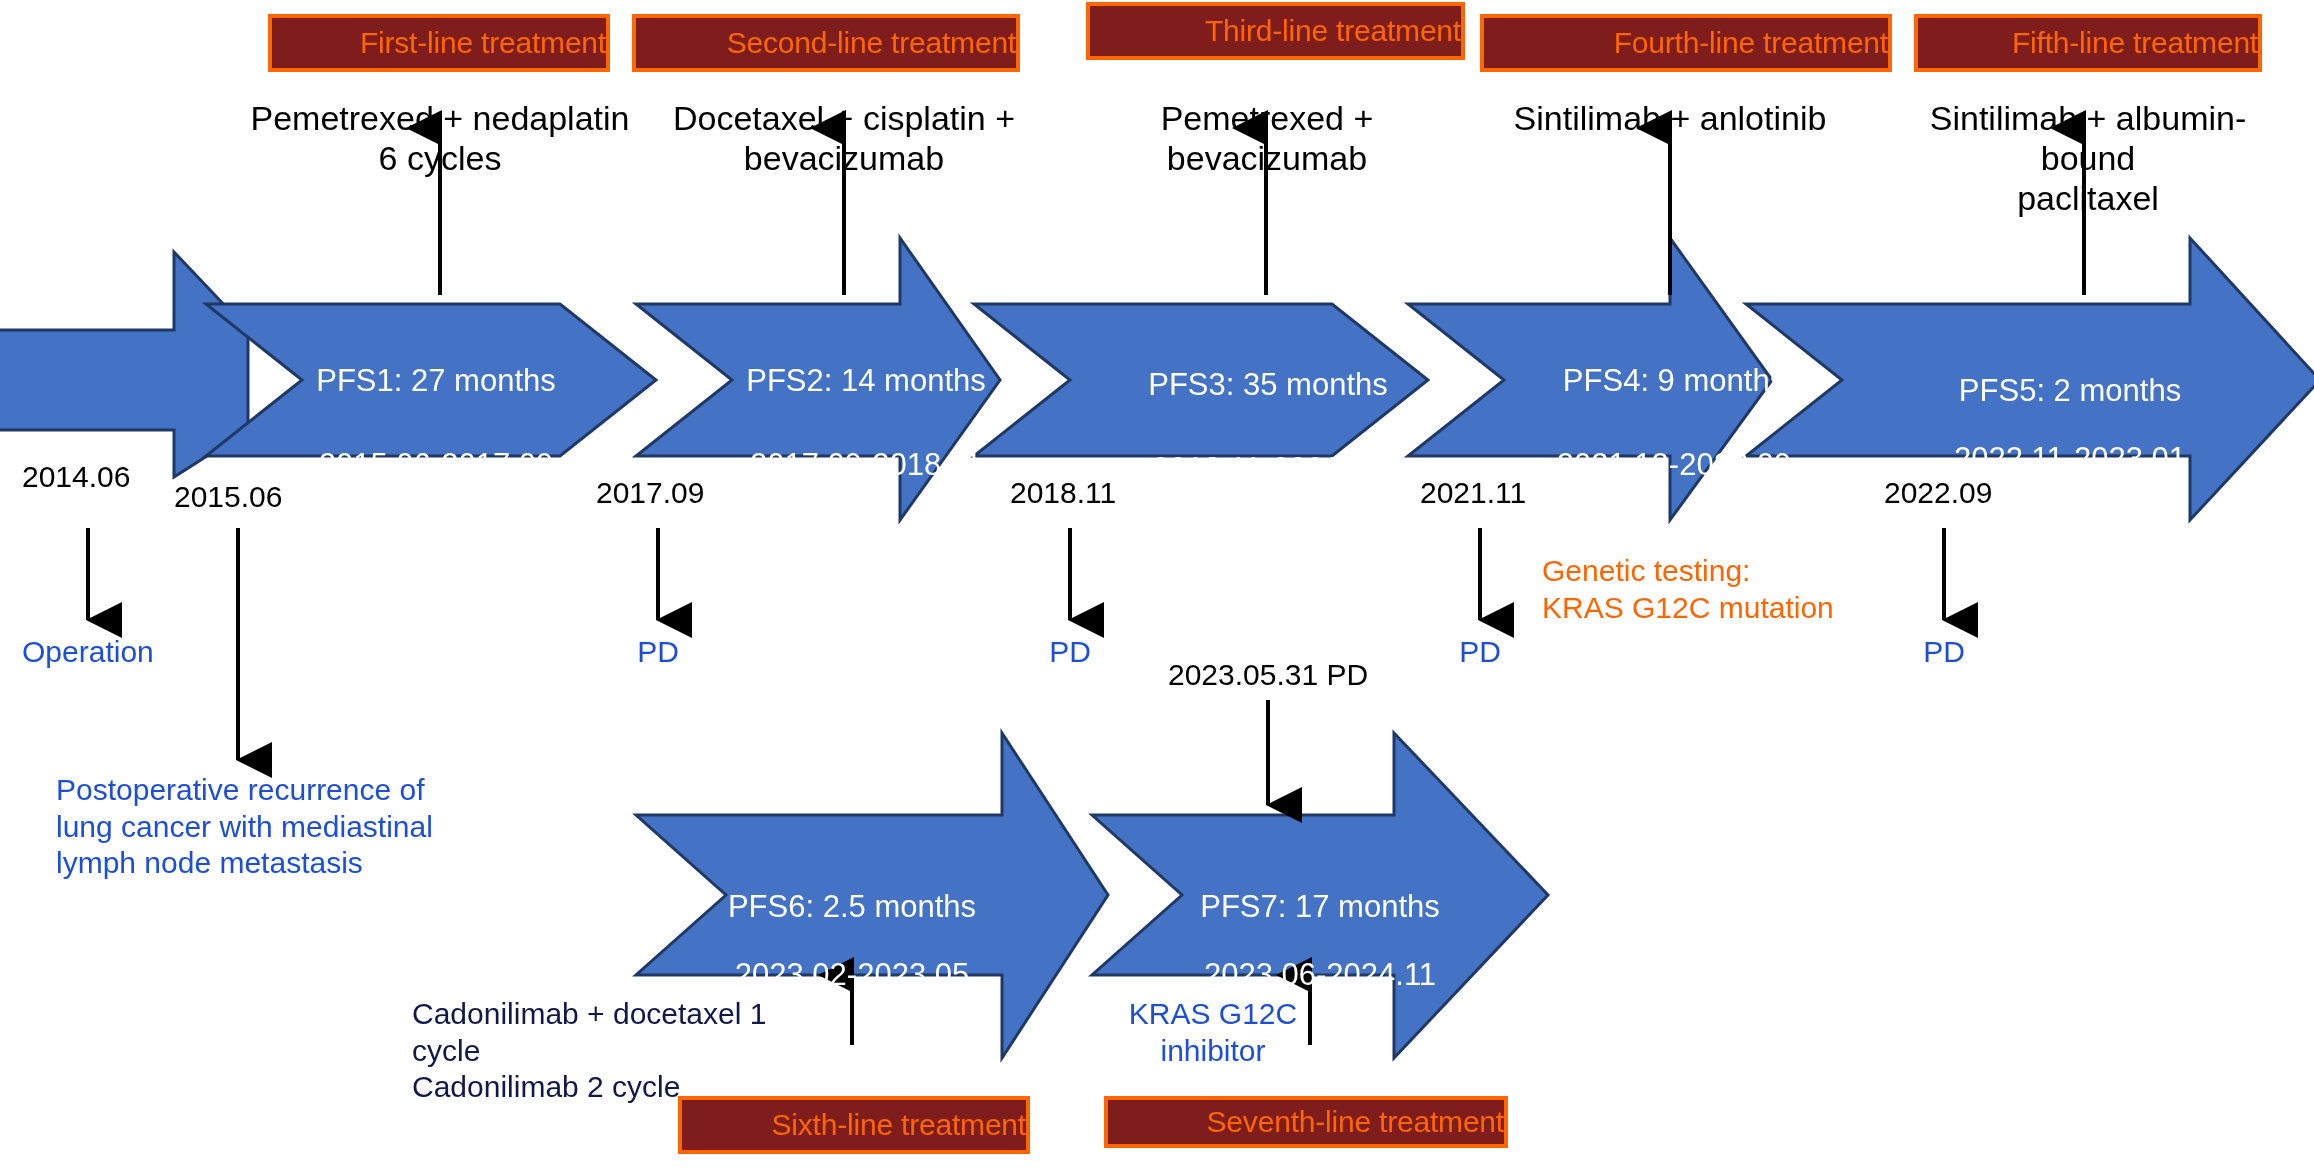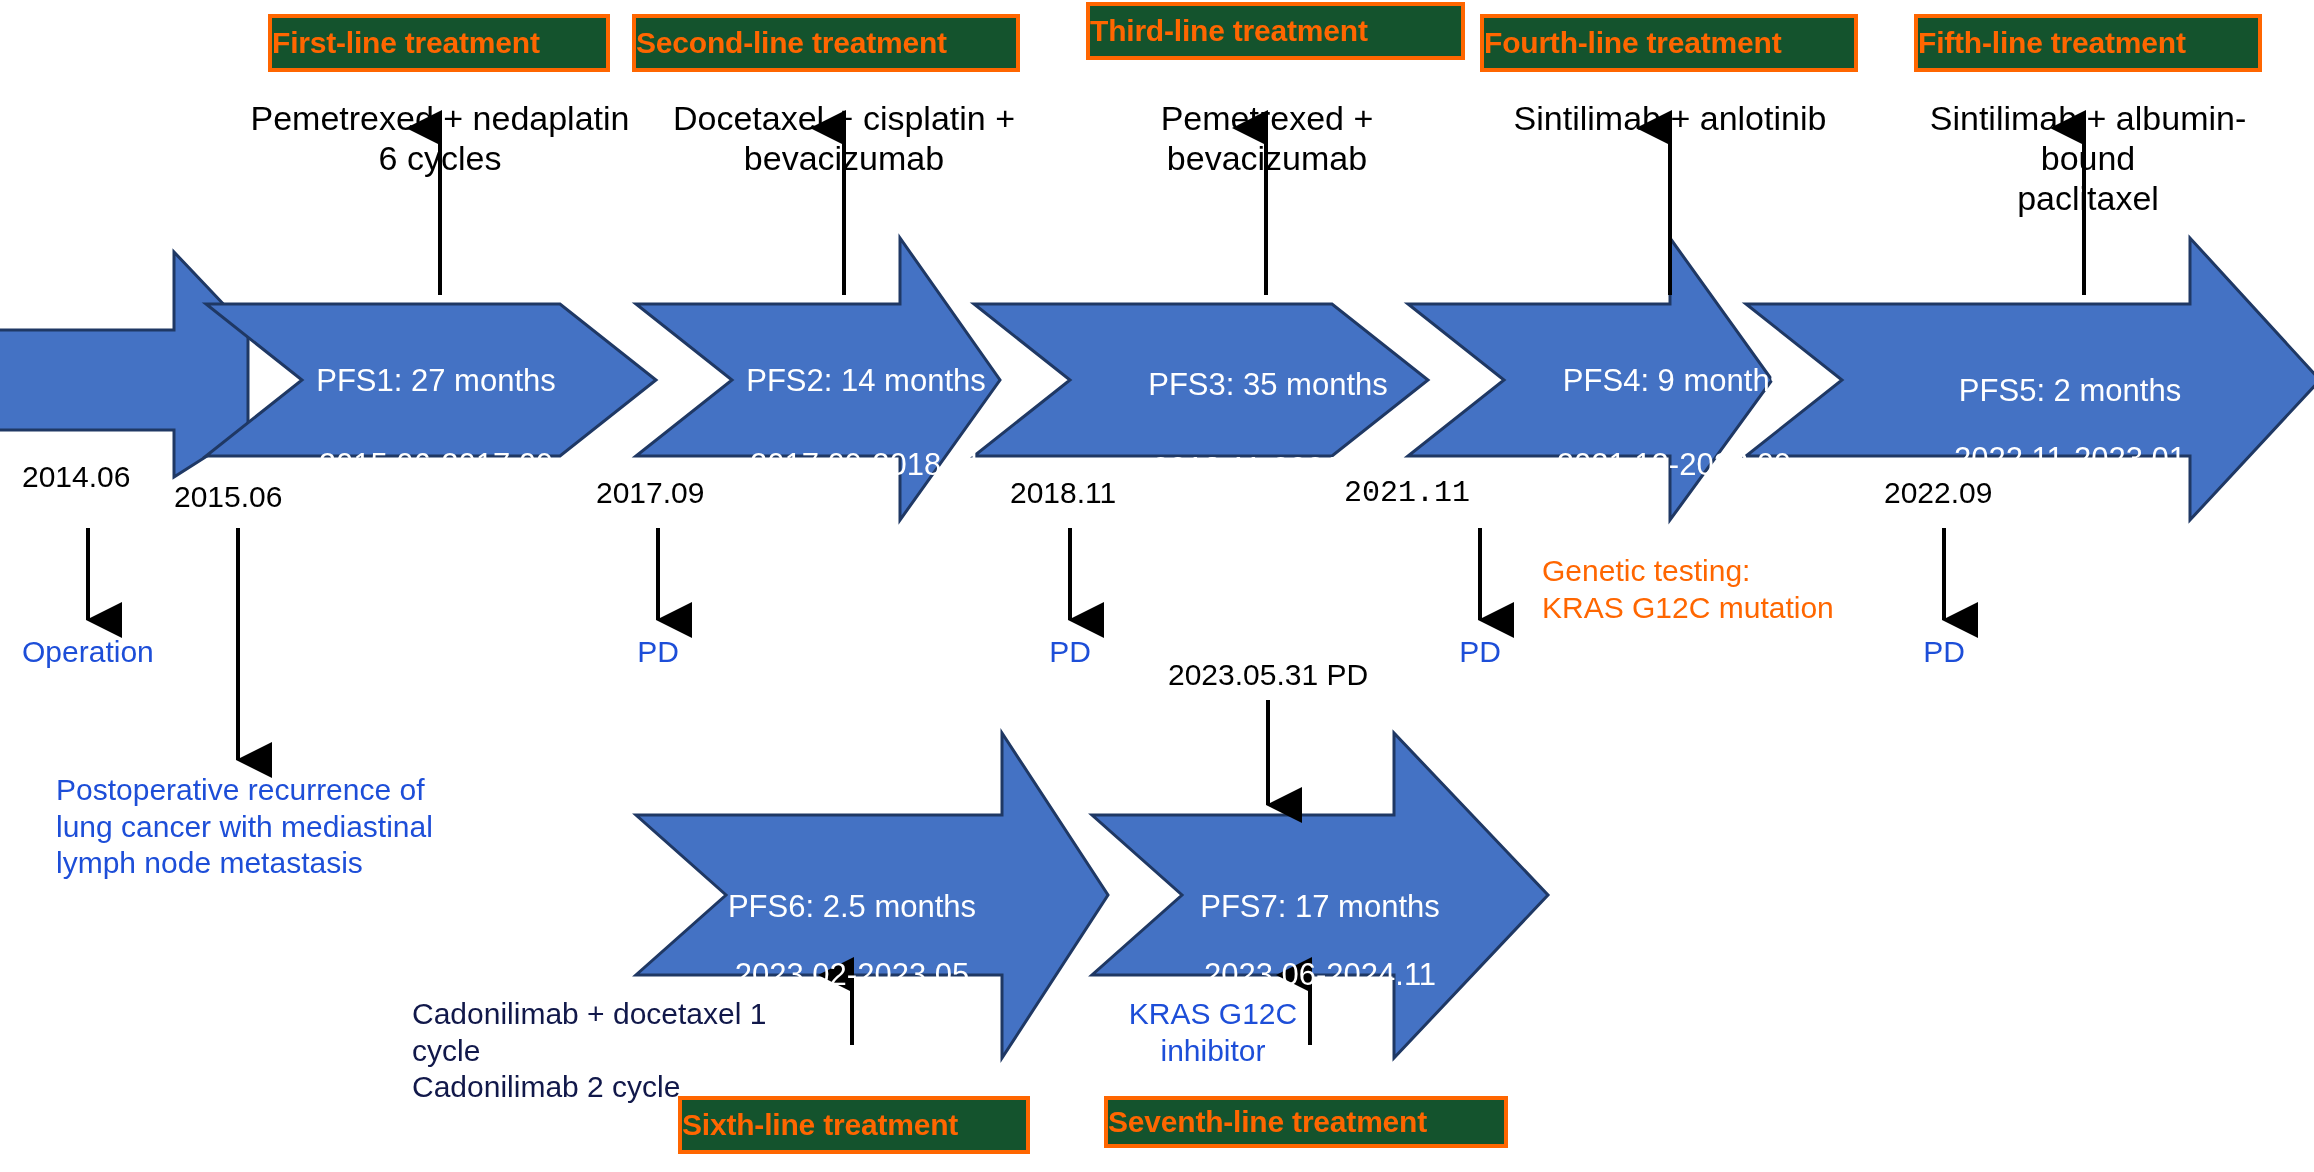--- a/index.html
+++ b/index.html
@@ -10,26 +10,26 @@
   }
   .stage{position:absolute;left:0;top:0;width:2314px;height:1172px;}
   .layer{position:absolute;left:0;top:0;width:2314px;height:1172px;pointer-events:none;}
   .layer > *{pointer-events:auto;}
 
   
   .tx-box{
     position:absolute;
     box-sizing:border-box;
     border:4px solid #FF6600;
-    background:#14532d;
+    background:#7f1d1d;
     color:#FF6600;
-    font-weight:bold;
+    font-weight:normal;
     font-size:30px;
     letter-spacing:-0.2px;
-    display:flex;align-items:center;justify-content:flex-start;
+    display:flex;align-items:center;justify-content:flex-end;
     text-align:center;
     white-space:nowrap;
   }
 
   
   .regimen{
     position:absolute;
     font-size:34px;
     line-height:1.18;
     text-align:center;
@@ -134,21 +134,21 @@
 
   <div class="tx-box" style="left:268px;top:14px;width:342px;height:58px;">
     <span>First-line treatment</span>
   </div>
   <div class="tx-box" style="left:632px;top:14px;width:388px;height:58px;">
     <span>Second-line treatment</span>
   </div>
   <div class="tx-box" style="left:1086px;top:2px;width:379px;height:58px;">
     <span>Third-line treatment</span>
   </div>
-  <div class="tx-box" style="left:1480px;top:14px;width:378px;height:58px;">
+  <div class="tx-box" style="left:1480px;top:14px;width:412px;height:58px;">
     <span>Fourth-line treatment</span>
   </div>
   <div class="tx-box" style="left:1914px;top:14px;width:348px;height:58px;">
     <span>Fifth-line treatment</span>
   </div>
   <div class="tx-box" style="left:678px;top:1096px;width:352px;height:58px;">
     <span>Sixth-line treatment</span>
   </div>
   <div class="tx-box" style="left:1104px;top:1096px;width:404px;height:52px;">
     <span>Seventh-line treatment</span>
@@ -189,21 +189,21 @@
   </div>
   <div class="pfs-label pfs-tight" style="left:1170px;top:860px;width:300px;">
     <span class="l1">PFS7: 17 months</span>
     <span class="l2">2023.06-2024.11</span>
   </div>
 
   <div class="datestamp" style="left:22px;top:462px;">2014.06</div>
   <div class="datestamp" style="left:174px;top:482px;">2015.06</div>
   <div class="datestamp" style="left:596px;top:478px;">2017.09</div>
   <div class="datestamp" style="left:1010px;top:478px;">2018.11</div>
-  <div class="datestamp" style="left:1344px;top:478px;font-family:Liberation Mono, monospace;">2021.11</div>
+  <div class="datestamp" style="left:1420px;top:478px;">2021.11</div>
   <div class="datestamp" style="left:1884px;top:478px;">2022.09</div>
   <div class="datestamp" style="left:1168px;top:660px;">2023.05.31 PD</div>
 
   <div class="caption left" style="left:22px;top:634px;width:260px;">Operation</div>
 
   <div class="caption left" style="left:56px;top:772px;width:400px;">Postoperative recurrence of
 lung cancer with mediastinal
 lymph node metastasis</div>
 
   <div class="caption ctr" style="left:608px;top:634px;width:100px;">PD</div>

